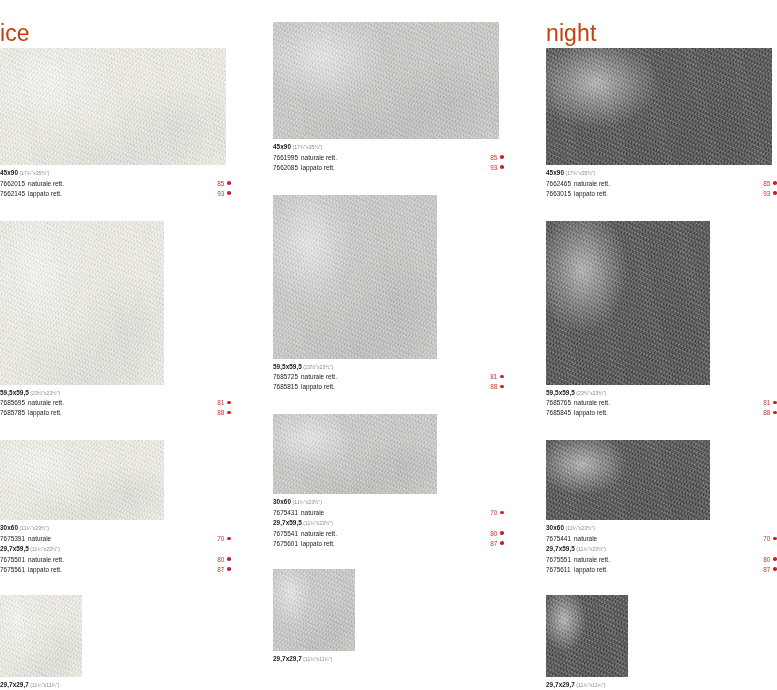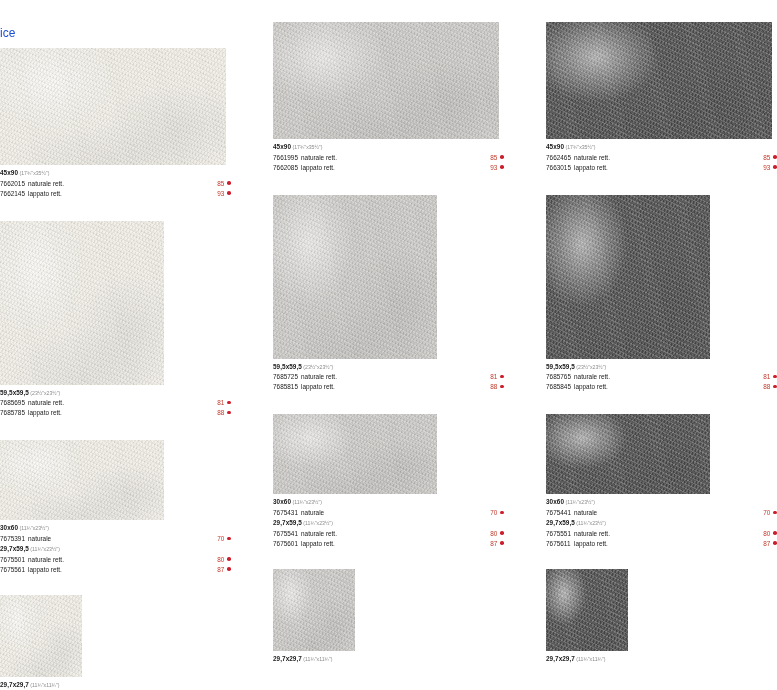--- a/index.html
+++ b/index.html
@@ -20,23 +20,23 @@
   }
 
   .column {
     width: 243px;
     margin-right: 42px;
     position: relative;
   }
   .column:last-child { margin-right: 0; }
 
   .col-header {
-    font-size: 12px;
+    font-size: 23px;
     font-weight: 400;
-    color: #1d4ed8;
+    color: #c2410c;
     letter-spacing: 0.1px;
     height: 26px;
     line-height: 22px;
   }
 
   
   .tile-block { margin-bottom: 0; }
 
   .swatch {
     display: block;
@@ -315,20 +315,21 @@
       <div class="tile-block">
         <div class="swatch swatch-29x29" style="background: rgb(201, 199, 196);">
           <div class="tex"></div>
         </div>
         <div class="caption caption-narrow">
           <div class="size-line"><span>29,7x29,7</span><span class="metric"> (11¾"x11¾")</span></div>
         </div>
       </div>
     </div>
     <div class="column">
+      <div class="col-header">night</div>
       <div class="tile-block">
         <div class="swatch swatch-45x90" style="background: rgb(75, 75, 75);">
           <div class="tex"></div>
         </div>
         <div class="caption">
           <div class="size-line"><span>45x90</span><span class="metric"> (17¾"x35½")</span></div>
           <div class="rows">
             <div class="prow">
               <span class="code">7662465</span>
               <span class="finish">naturale rett.</span>

